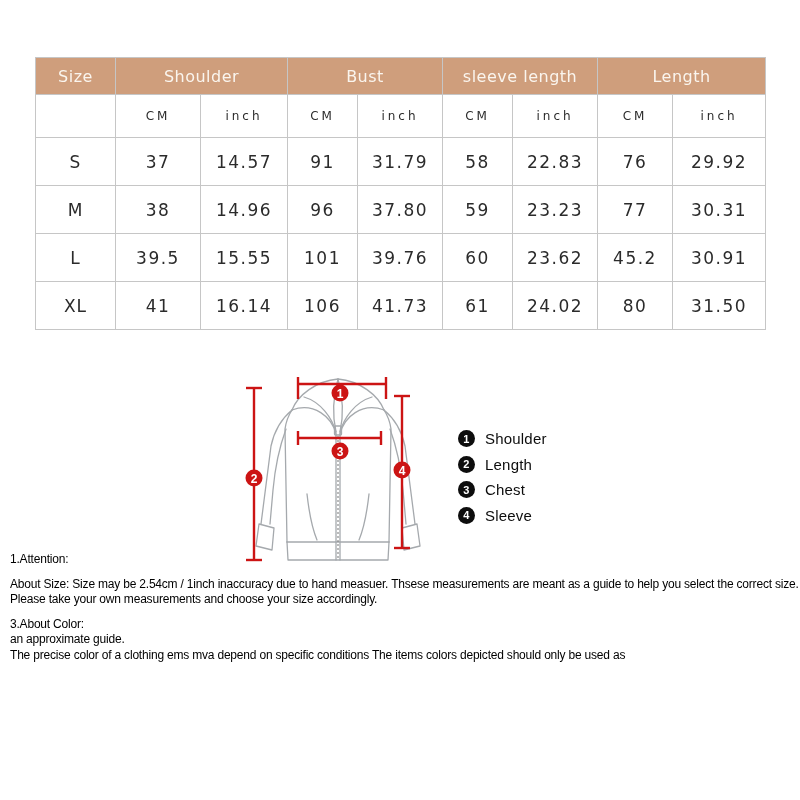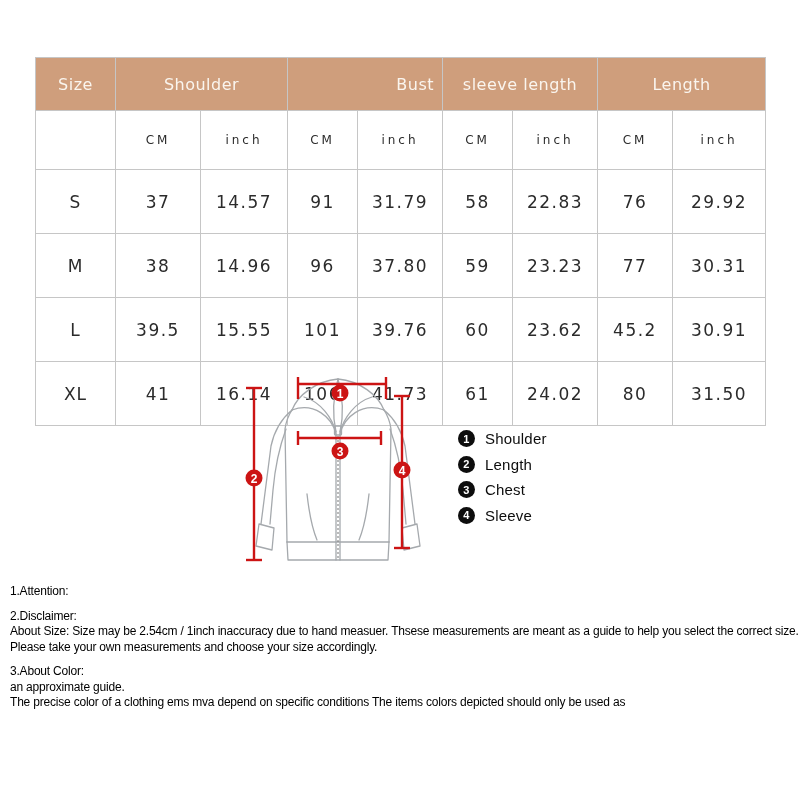--- a/index.html
+++ b/index.html
@@ -7,21 +7,21 @@
     width:800px; height:800px; background:#ffffff; position:relative;
     overflow:hidden; font-family:"Liberation Sans", sans-serif;
   }
   
   .size-table {
     position:absolute; left:35px; top:57px; width:730px;
     border-collapse:collapse; table-layout:fixed;
     font-family:"DejaVu Sans", sans-serif;
   }
   .size-table th, .size-table td {
-    border:1px solid #c6c6c6; text-align:center; vertical-align:middle; padding:8px;
+    border:1px solid #c6c6c6; text-align:center; vertical-align:middle; padding:0;
   }
   .ghead {
     height:36px; color:#faf5ee; font-weight:normal; font-size:16px;
     letter-spacing:0.5px; background:#cf9e7c;
   }
   .unit-cell {
     height:42px; font-weight:normal; font-size:12px; letter-spacing:3px;
     color:#2b2b2b;
   }
   .size-table td {
@@ -39,21 +39,20 @@
   .lnum {
     width:17px; height:17px; border-radius:50%; background:#0d0d0d; color:#ffffff;
     font-size:11px; font-weight:bold; display:inline-flex; align-items:center;
     justify-content:center; margin-right:10px; flex:0 0 17px;
   }
   
   .notes {
     position:absolute; left:10px; top:552px; width:788px;
     font-size:12px; line-height:15.5px; letter-spacing:-0.2px; color:#000000;
     white-space:nowrap;
-    margin-top:32px;
   }
   .note-block { margin-bottom:9px; }
   .note-heading, .note-line { height:15.5px; }
 </style>
 </head>
 <body>
 
 <div>
 
   <table class="size-table">
@@ -65,21 +64,21 @@
         <col style="width:85px">
         <col style="width:70px">
       <col style="width:85px">
         <col style="width:75px">
         <col style="width:93px">
     </colgroup>
     <thead>
       <tr>
         <th class="ghead" style="background-color: rgb(207, 158, 124);">Size</th>
         <th class="ghead" colspan="2" style="background-color: rgb(207, 158, 124);">Shoulder</th>
-        <th class="ghead" colspan="2" style="background-color: rgb(207, 158, 124); text-align: right;">Bust</th>
+        <th class="ghead" colspan="2" style="background-color: rgb(207, 158, 124);">Bust</th>
         <th class="ghead" colspan="2" style="background-color: rgb(207, 158, 124); margin-left: 28px;">sleeve length</th>
         <th class="ghead" colspan="2" style="background-color: rgb(207, 158, 124);">Length</th>
       </tr>
       <tr id="unit-row">
         <th class="unit-cell"></th>
       <th class="unit-cell">CM</th>
           <th class="unit-cell">inch</th>
           <th class="unit-cell">CM</th>
           <th class="unit-cell">inch</th>
           <th class="unit-cell">CM</th>
@@ -219,21 +218,20 @@
         <span class="lnum">4</span>
         <span>Sleeve</span>
       </div>
     </div>
 
   <div class="notes" id="notes">
       <div class="note-block">
         <div class="note-heading">1.Attention:</div>
       </div>
       <div class="note-block">
-        <div class="note-heading">2.Disclaimer:</div>
         <div class="note-line">About Size: Size may be 2.54cm / 1inch inaccuracy due to hand measuer. Thsese measurements are meant as a guide to help you select the correct size.</div>
         <div class="note-line">Please take your own measurements and choose your size accordingly.</div>
       </div>
       <div class="note-block">
         <div class="note-heading">3.About Color:</div>
         <div class="note-line">an approximate guide.</div>
         <div class="note-line">The precise color of a clothing ems mva depend on specific conditions The items colors depicted should only be used as</div>
       </div>
     </div>
 

